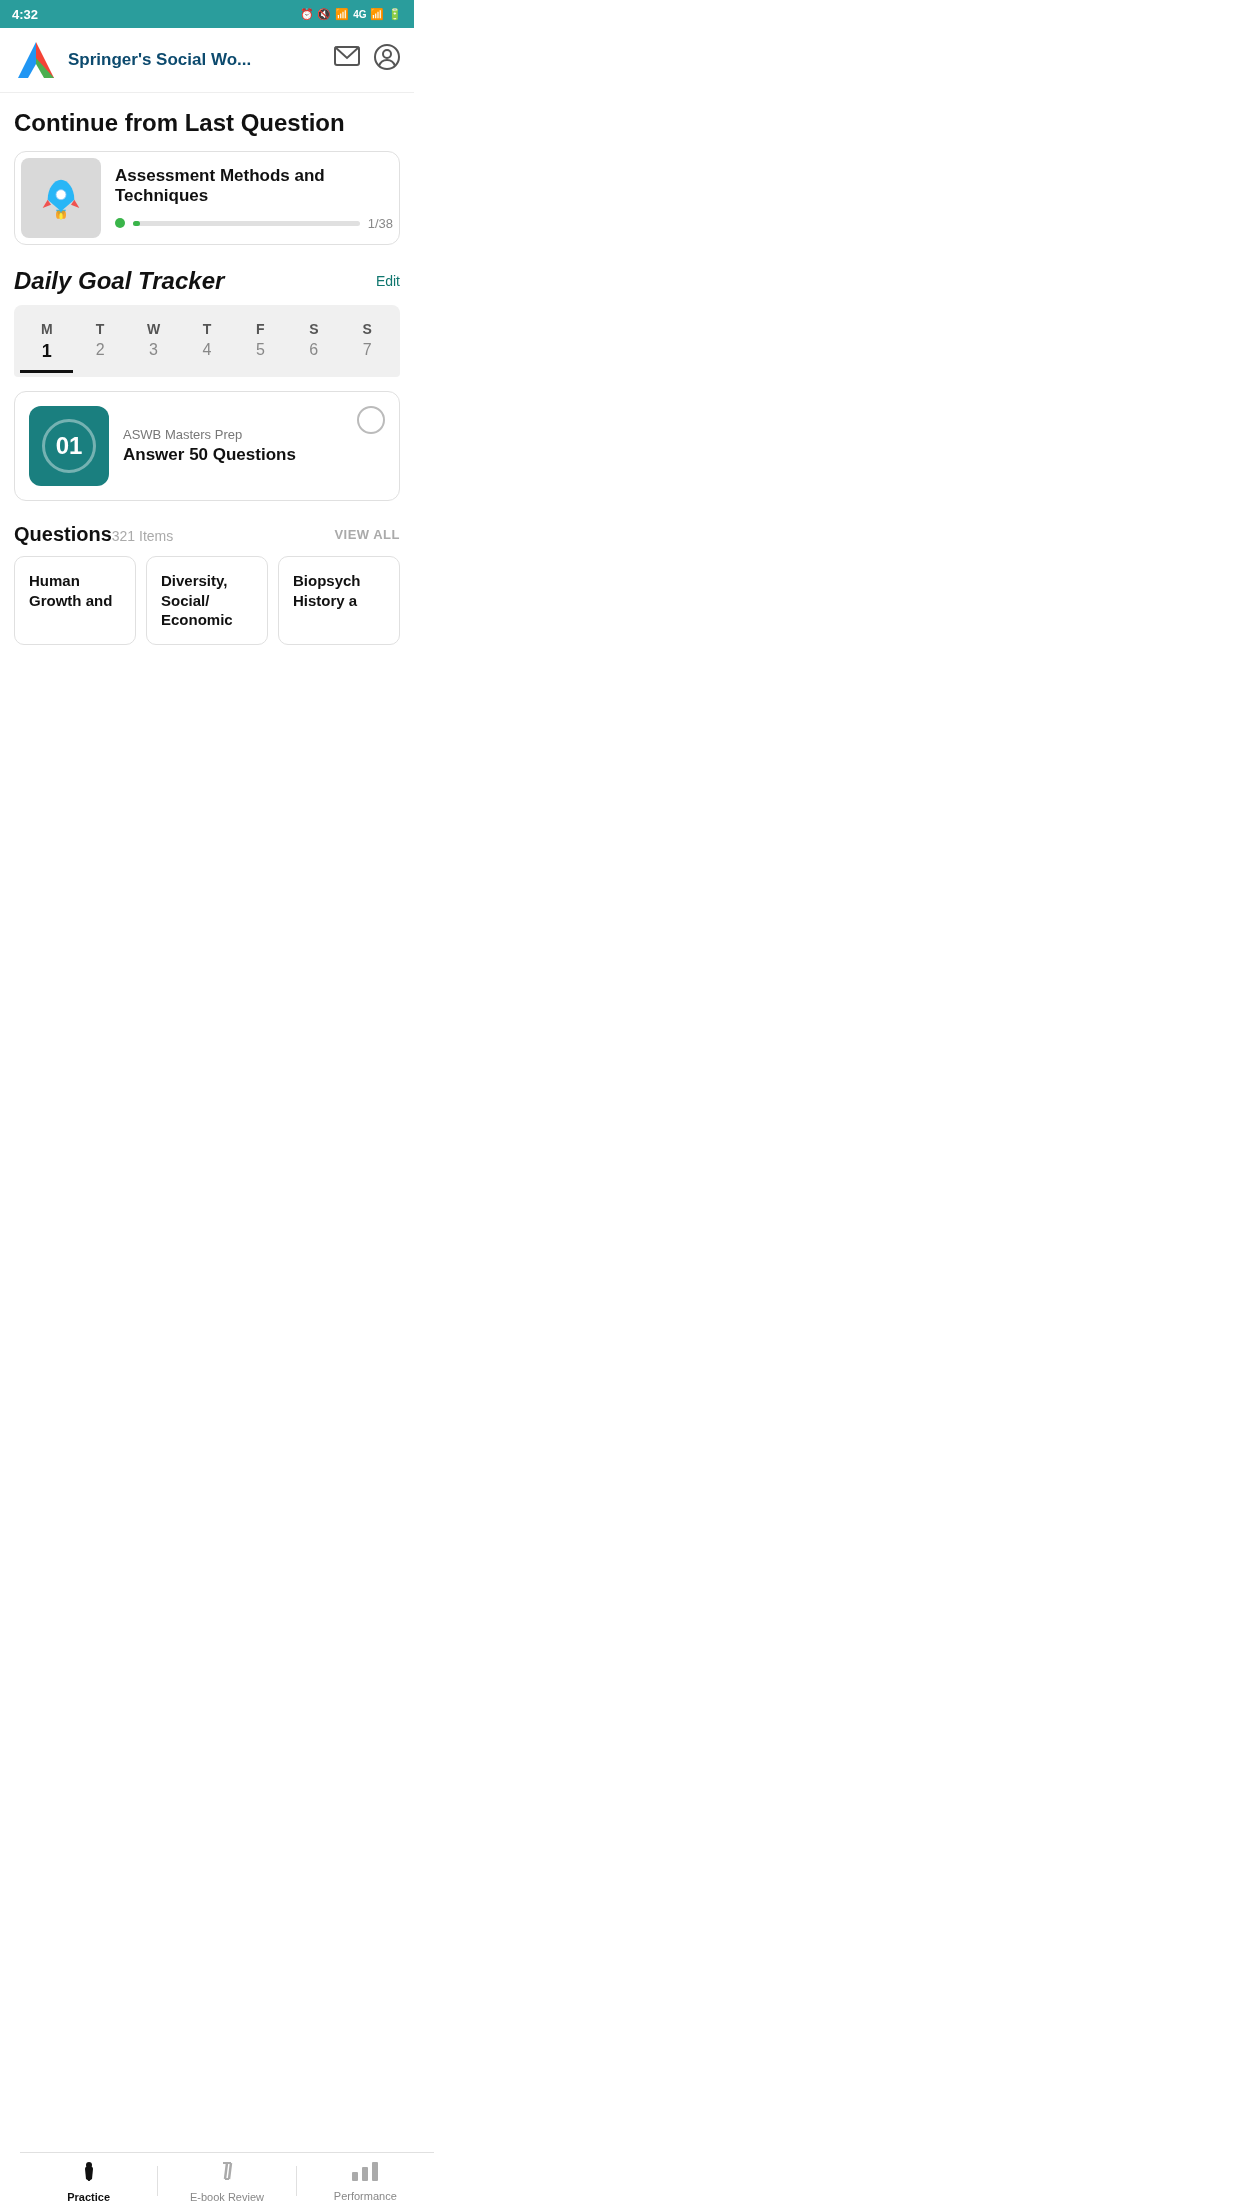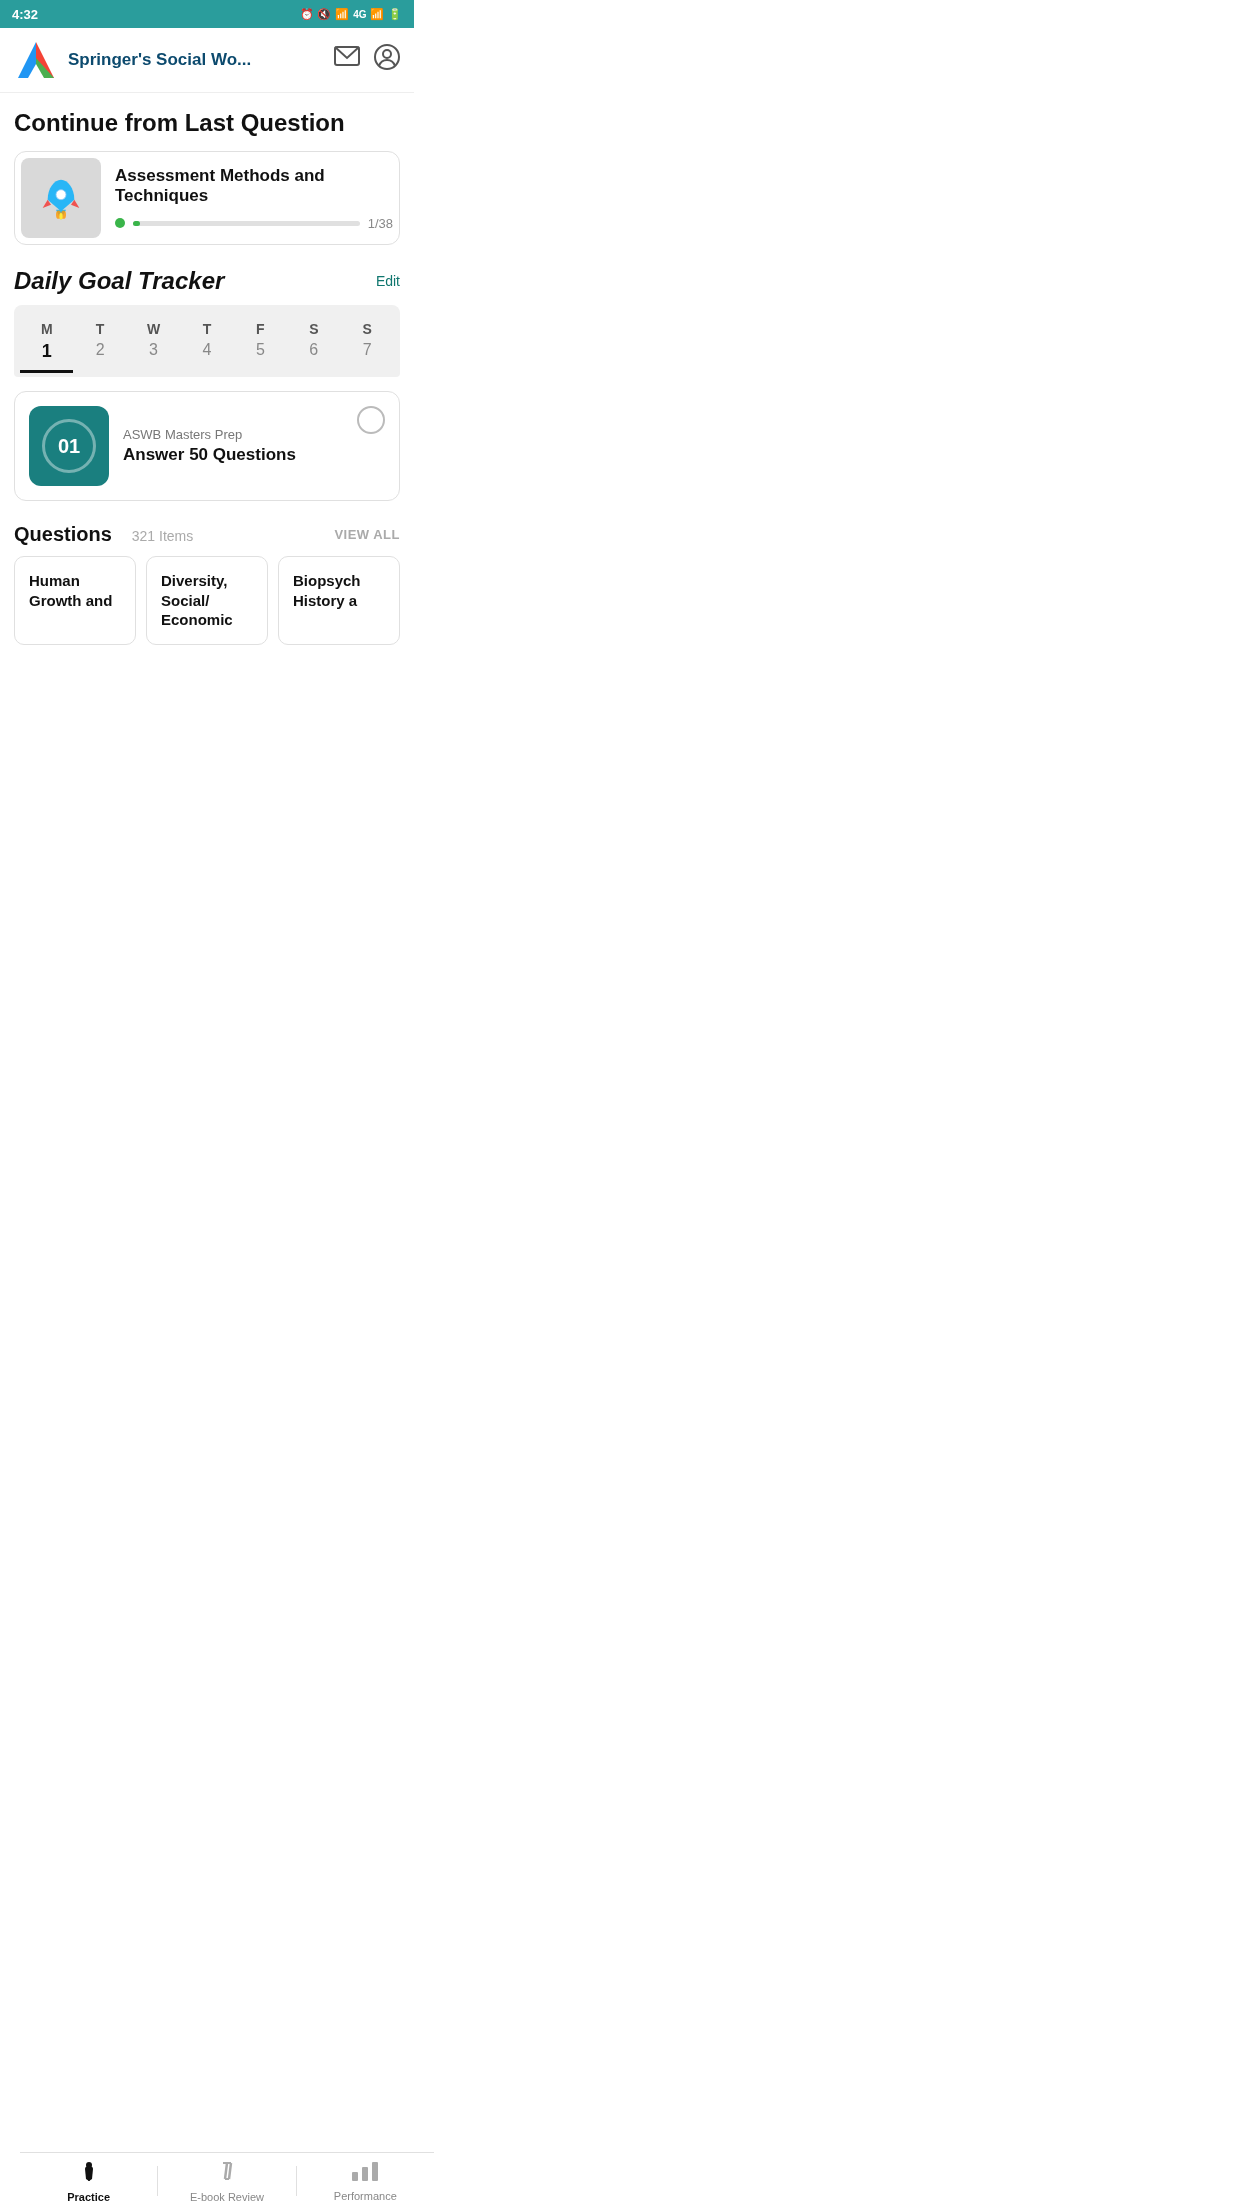--- a/index.html
+++ b/index.html
@@ -224,21 +224,21 @@
     }
     .goal-circle {
       width: 54px;
       height: 54px;
       border-radius: 50%;
       border: 3px solid rgba(255,255,255,0.4);
       display: flex;
       align-items: center;
       justify-content: center;
       color: white;
-      font-size: 20px;
+      font-size: 24px;
       font-weight: 700;
     }
     .goal-info {
       flex: 1;
     }
     .goal-subtitle {
       font-size: 13px;
       color: #777;
       margin-bottom: 3px;
     }
@@ -260,21 +260,21 @@
     
     .questions-header {
       display: flex;
       justify-content: space-between;
       align-items: center;
       margin-bottom: 10px;
     }
     .questions-title-group {
       display: flex;
       align-items: baseline;
-      gap: 20px;
+      gap: 0;
     }
     .questions-title {
       font-size: 20px;
       font-weight: 800;
       color: #111;
     }
     .questions-count {
       font-size: 14px;
       color: #aaa;
     }

